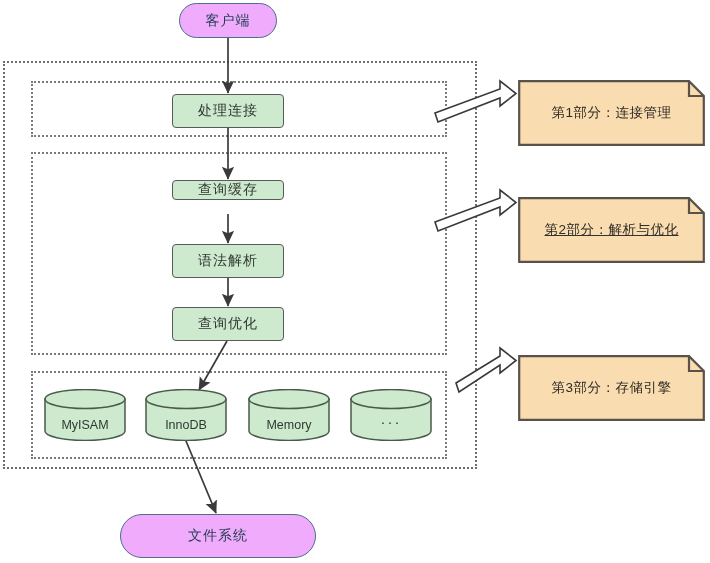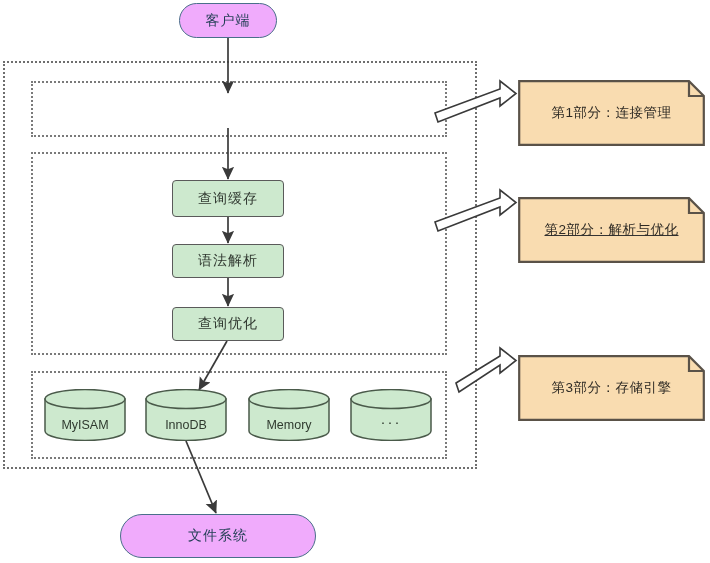--- a/index.html
+++ b/index.html
@@ -99,22 +99,25 @@
   </svg>
 
   <div class="terminal" style="left:179px;top:3px;width:98px;height:35px;">
     <span>客户端</span>
   </div>
 
   <div class="terminal" style="left:120px;top:514px;width:196px;height:44px;">
     <span>文件系统</span>
   </div>
 
+  <div class="process" style="left:172px;top:94px;width:112px;height:34px;">
+    <span>处理连接</span>
+  </div>
 
-  <div class="process" style="left:172px;top:180px;width:112px;height:37px;">
+  <div class="process" style="left:172px;top:180px;width:112px;height:20px;">
     <span>查询缓存</span>
   </div>
 
   <div class="process" style="left:172px;top:244px;width:112px;height:34px;">
     <span>语法解析</span>
   </div>
 
   <div class="process" style="left:172px;top:307px;width:112px;height:34px;">
     <span>查询优化</span>
   </div>

